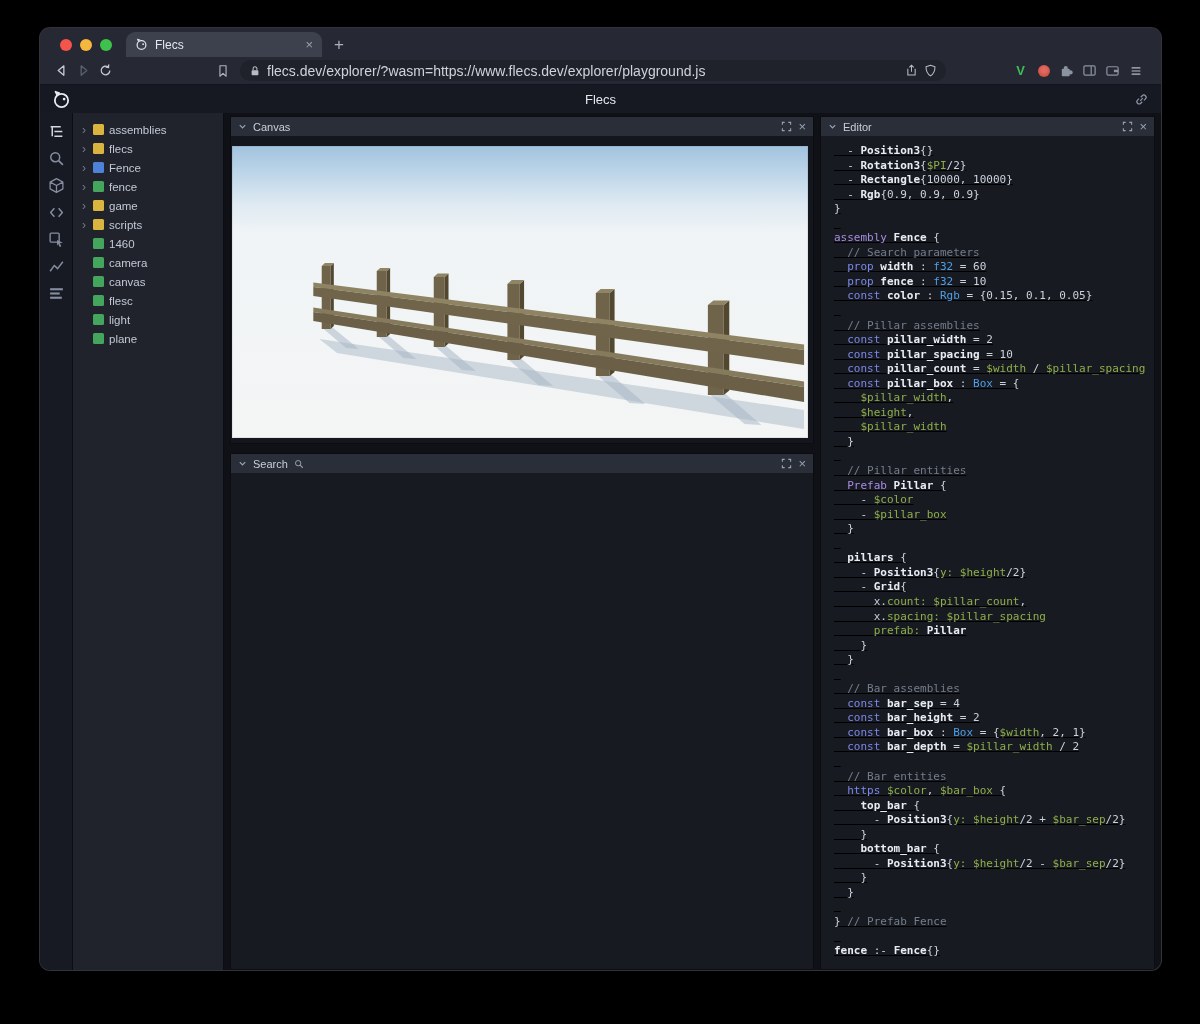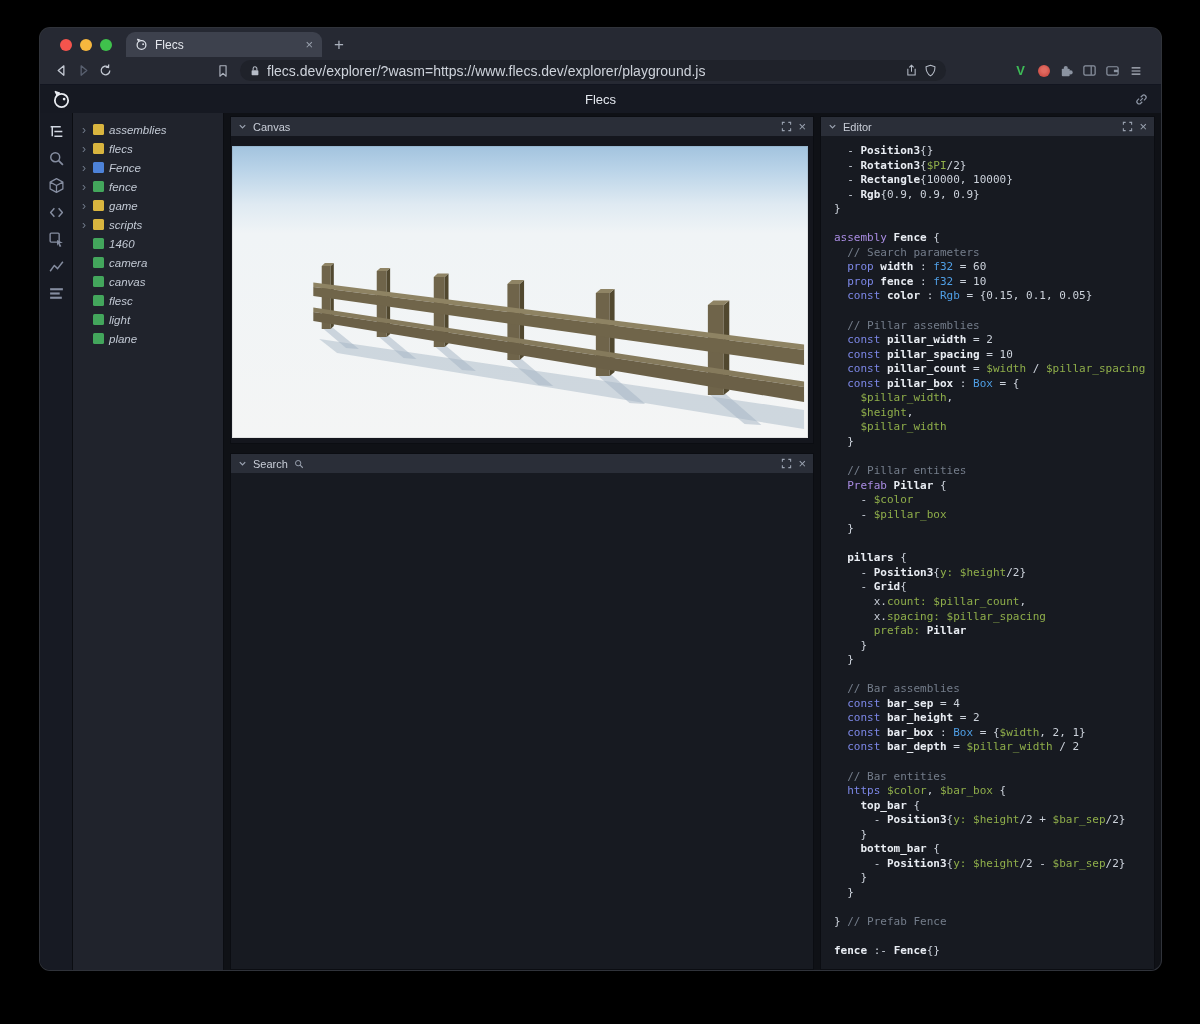--- a/index.html
+++ b/index.html
@@ -28,37 +28,37 @@
   .app-header-right{margin-left:auto;position:relative;}
   .app-body{flex:1;display:flex;background:#0f1116;min-height:0;}
   
   .rail{width:32px;flex:none;background:#171a23;border-right:1px solid #0b0d12;display:flex;flex-direction:column;align-items:center;padding-top:9px;gap:9px;}
   .rail .ric{width:18px;height:18px;display:flex;align-items:center;justify-content:center;}
   
   .tree{width:150px;flex:none;background:#20232c;border-right:1px solid #0b0d12;padding-top:7px;overflow:hidden;}
   .tree-item{height:19px;display:flex;align-items:center;padding-left:7px;gap:5px;}
   .chev{width:8px;color:#707a8a;font-size:12px;line-height:1;flex:none;text-align:center;}
   .sq{width:11px;height:11px;border-radius:1.5px;flex:none;}
-  .tlabel{font-size:11.5px;color:#c2c9d4;white-space:nowrap;font-style:italic;}
+  .tlabel{font-size:11.5px;color:#c2c9d4;white-space:nowrap;}
   
   .center{flex:1;display:flex;flex-direction:column;padding:3px 0 0 6px;min-width:0;}
   .panel{border:1px solid #0b0d12;display:flex;flex-direction:column;background:#171a21;}
   .panel-header{height:19px;flex:none;background:#2a2e38;display:flex;align-items:center;padding:0 7px;gap:6px;}
   .ph-title{font-size:11px;color:#c9ced8;}
   .ph-spacer{flex:1;}
   .ph-close{color:#9aa2b0;font-size:13px;line-height:1;}
   .canvas-body{padding:10px 5px 5px 1px;background:#14161d;}
   .canvas-viewport{height:292px;position:relative;overflow:hidden;background:linear-gradient(180deg,#a2c3de 0%,#b9d3e8 8%,#dfeaf2 20%,#f0f4f6 30%,#f4f5f5 100%);box-shadow:inset 0 0 0 1px rgba(0,0,0,.07);}
   .canvas-viewport svg{position:absolute;inset:0;width:100%;height:100%;}
   .search-panel{margin-top:9px;flex:1;min-height:0;justify-content:space-between;}
   .search-body{flex:1;background:#171a21;}
   
   .editor{width:333px;flex:none;margin:3px 6px 0 6px;display:flex;flex-direction:column;border:1px solid #0b0d12;background:#171a21;}
   .editor-body{flex:1;background:#171a21;padding:8px 0 0 13px;overflow:hidden;font-family:"DejaVu Sans Mono",monospace;font-size:11px;}
-  .code-line{white-space:pre;height:14.55px;line-height:14.55px;}
+  .code-line{white-space:pre;height:14.55px;line-height:14.55px;text-decoration:underline;}
   .tok-p{color:#ccd2db}
   .tok-b{color:#e9edf3;font-weight:bold}
   .tok-k{color:#7d88e8}
   .tok-a{color:#a98ce2}
   .tok-t{color:#4f9fe6}
   .tok-v{color:#8fae4a}
   .tok-c{color:#747d8b}
   svg{display:block;}
 </style>
 </head>

